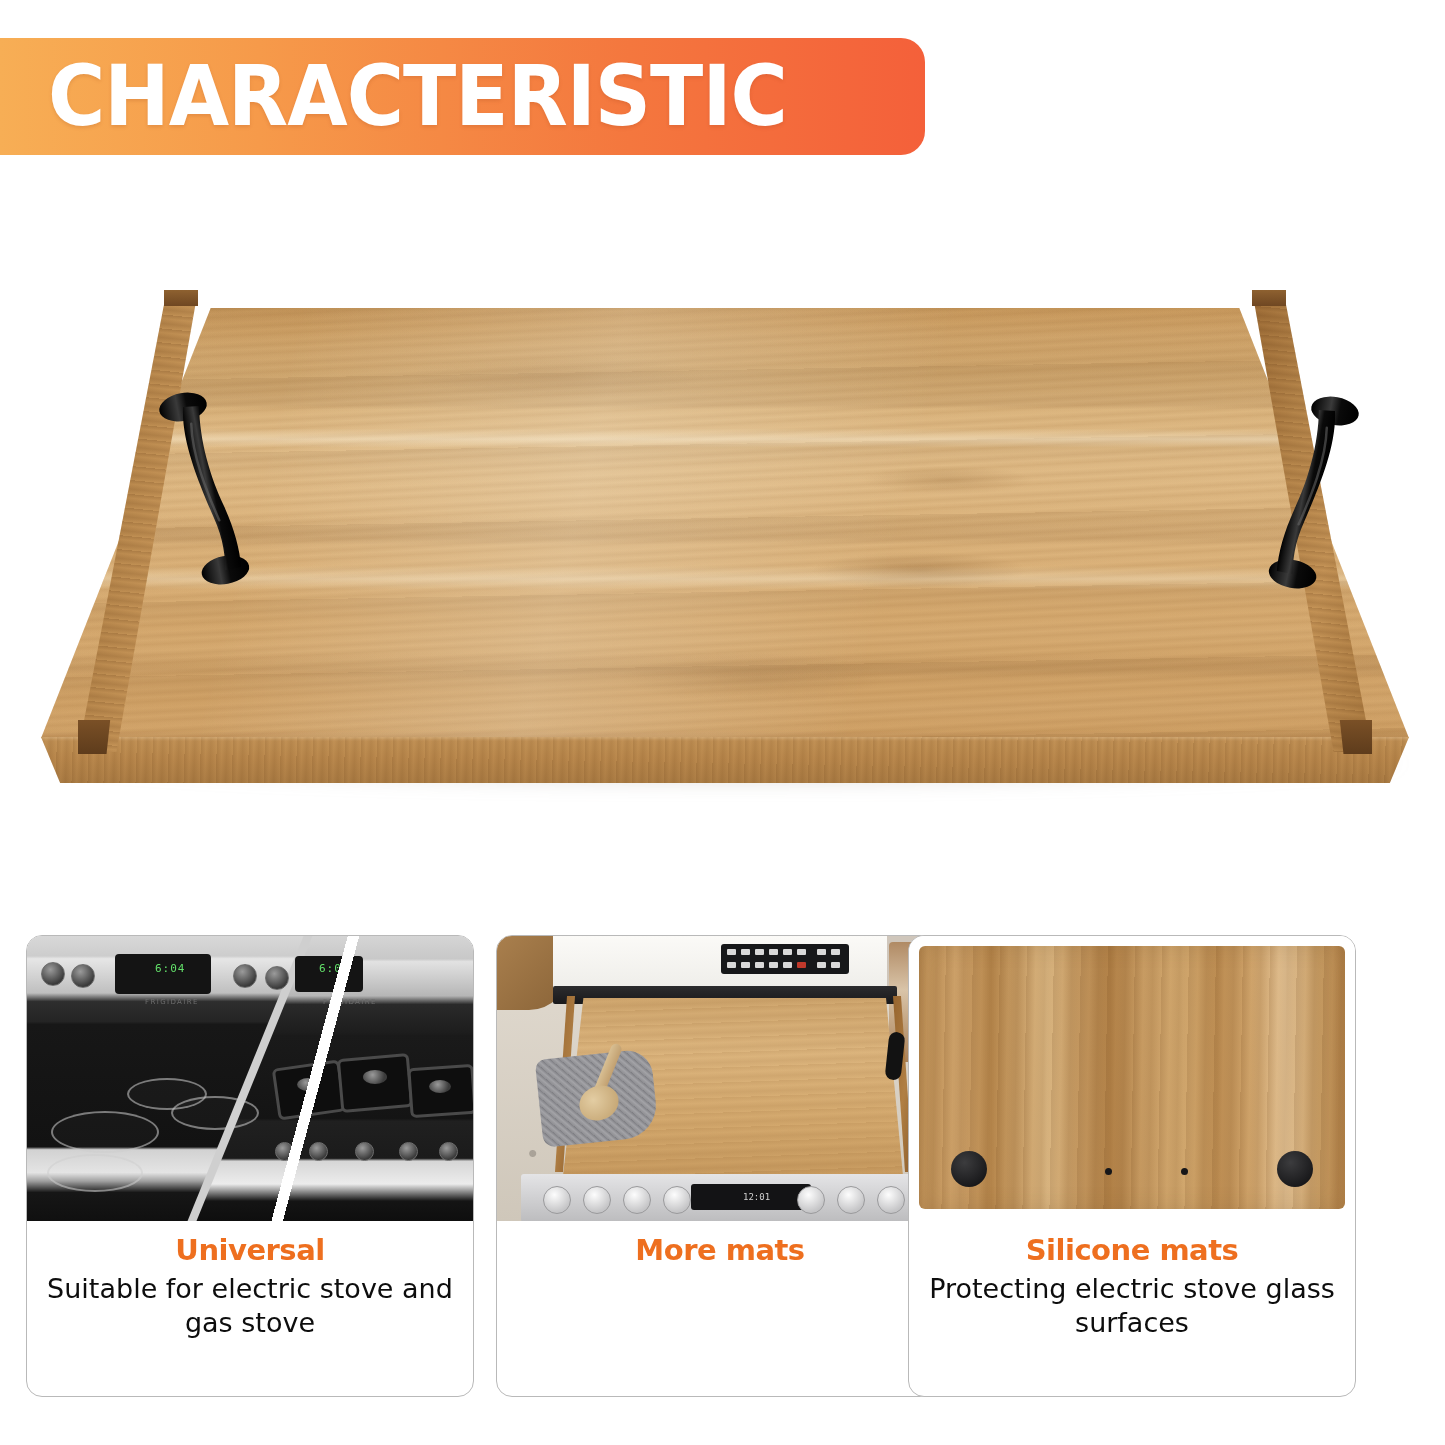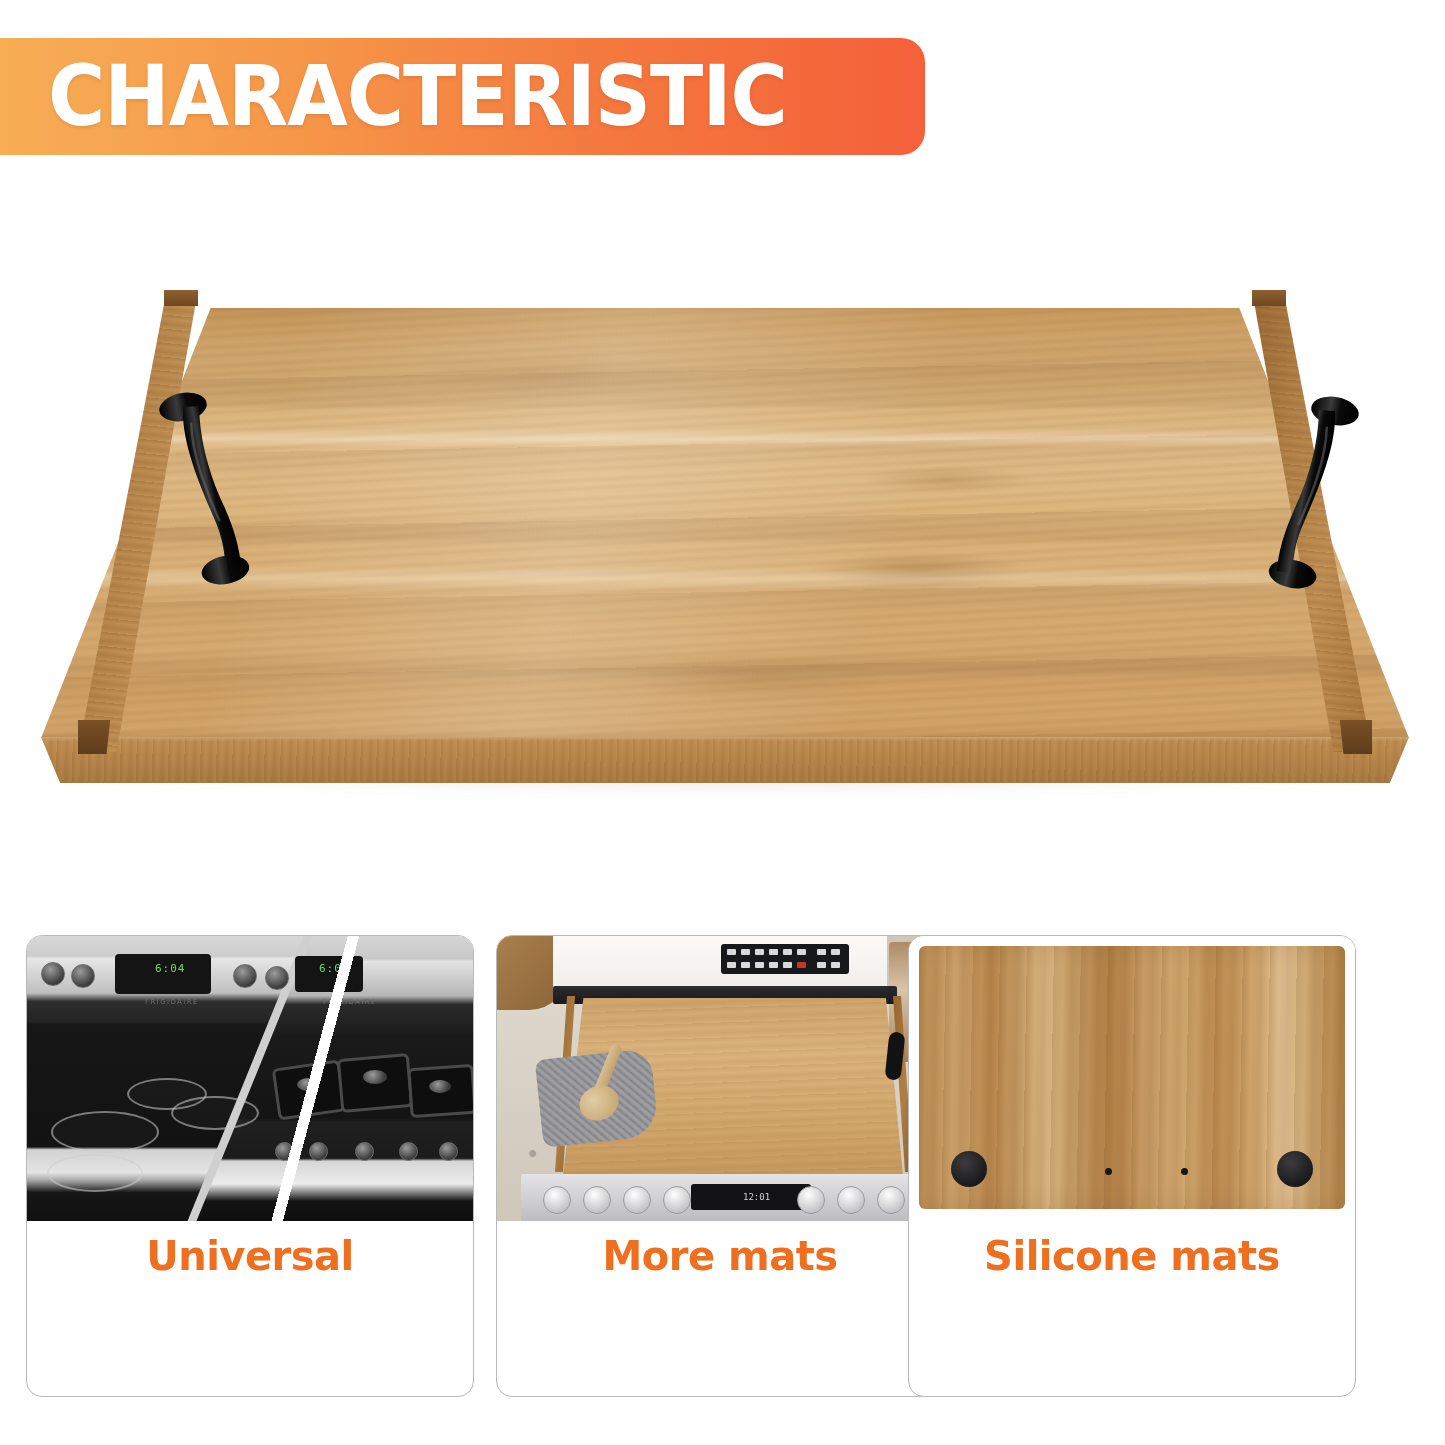--- a/index.html
+++ b/index.html
@@ -234,21 +234,21 @@
     background: #ffffff;
   }
   .card-caption {
     padding: 14px 12px 0 12px;
     text-align: center;
   }
   .card-title {
     color: #EE6F1F;
     font-family: "DejaVu Sans", sans-serif;
     font-weight: bold;
-    font-size: 40px;
+    font-size: 29px;
     line-height: 1.08;
     margin: 0 0 6px 0;
     letter-spacing: -0.5px;
   }
   .card-desc {
     color: #0d0d0d;
     font-size: 27px;
     line-height: 1.26;
     margin: 0;
     font-family: "DejaVu Sans", sans-serif;
@@ -570,20 +570,21 @@
         <div class="knob knob-s" style="left:282px; top:206px;"></div>
         <div class="knob knob-s" style="left:328px; top:206px;"></div>
         <div class="knob knob-s" style="left:372px; top:206px;"></div>
         <div class="knob knob-s" style="left:412px; top:206px;"></div>
 
         <div class="stove-split"></div>
       </div>
     </div>
     <div class="card-caption">
       <p class="card-title">Universal</p>
+      <p class="card-desc">Suitable for electric stove and gas stove</p>
     </div>
   </div>
 
   <div class="card card-2">
     <div class="card-photo">
       <div class="kitchen">
         <div class="k-counter"></div>
         <div class="k-shelf"></div>
         <div class="k-jar"></div>
         <div class="k-hood">
@@ -640,16 +641,17 @@
     <div class="card-photo">
       <div class="underside">
         <div class="mat mat-big m1"></div>
         <div class="mat mat-big m2"></div>
         <div class="mat mat-dot m3"></div>
         <div class="mat mat-dot m4"></div>
       </div>
     </div>
     <div class="card-caption">
       <p class="card-title">Silicone mats</p>
+      <p class="card-desc">Protecting electric stove glass surfaces</p>
     </div>
   </div>
 
 </div>
 
 </body></html>

